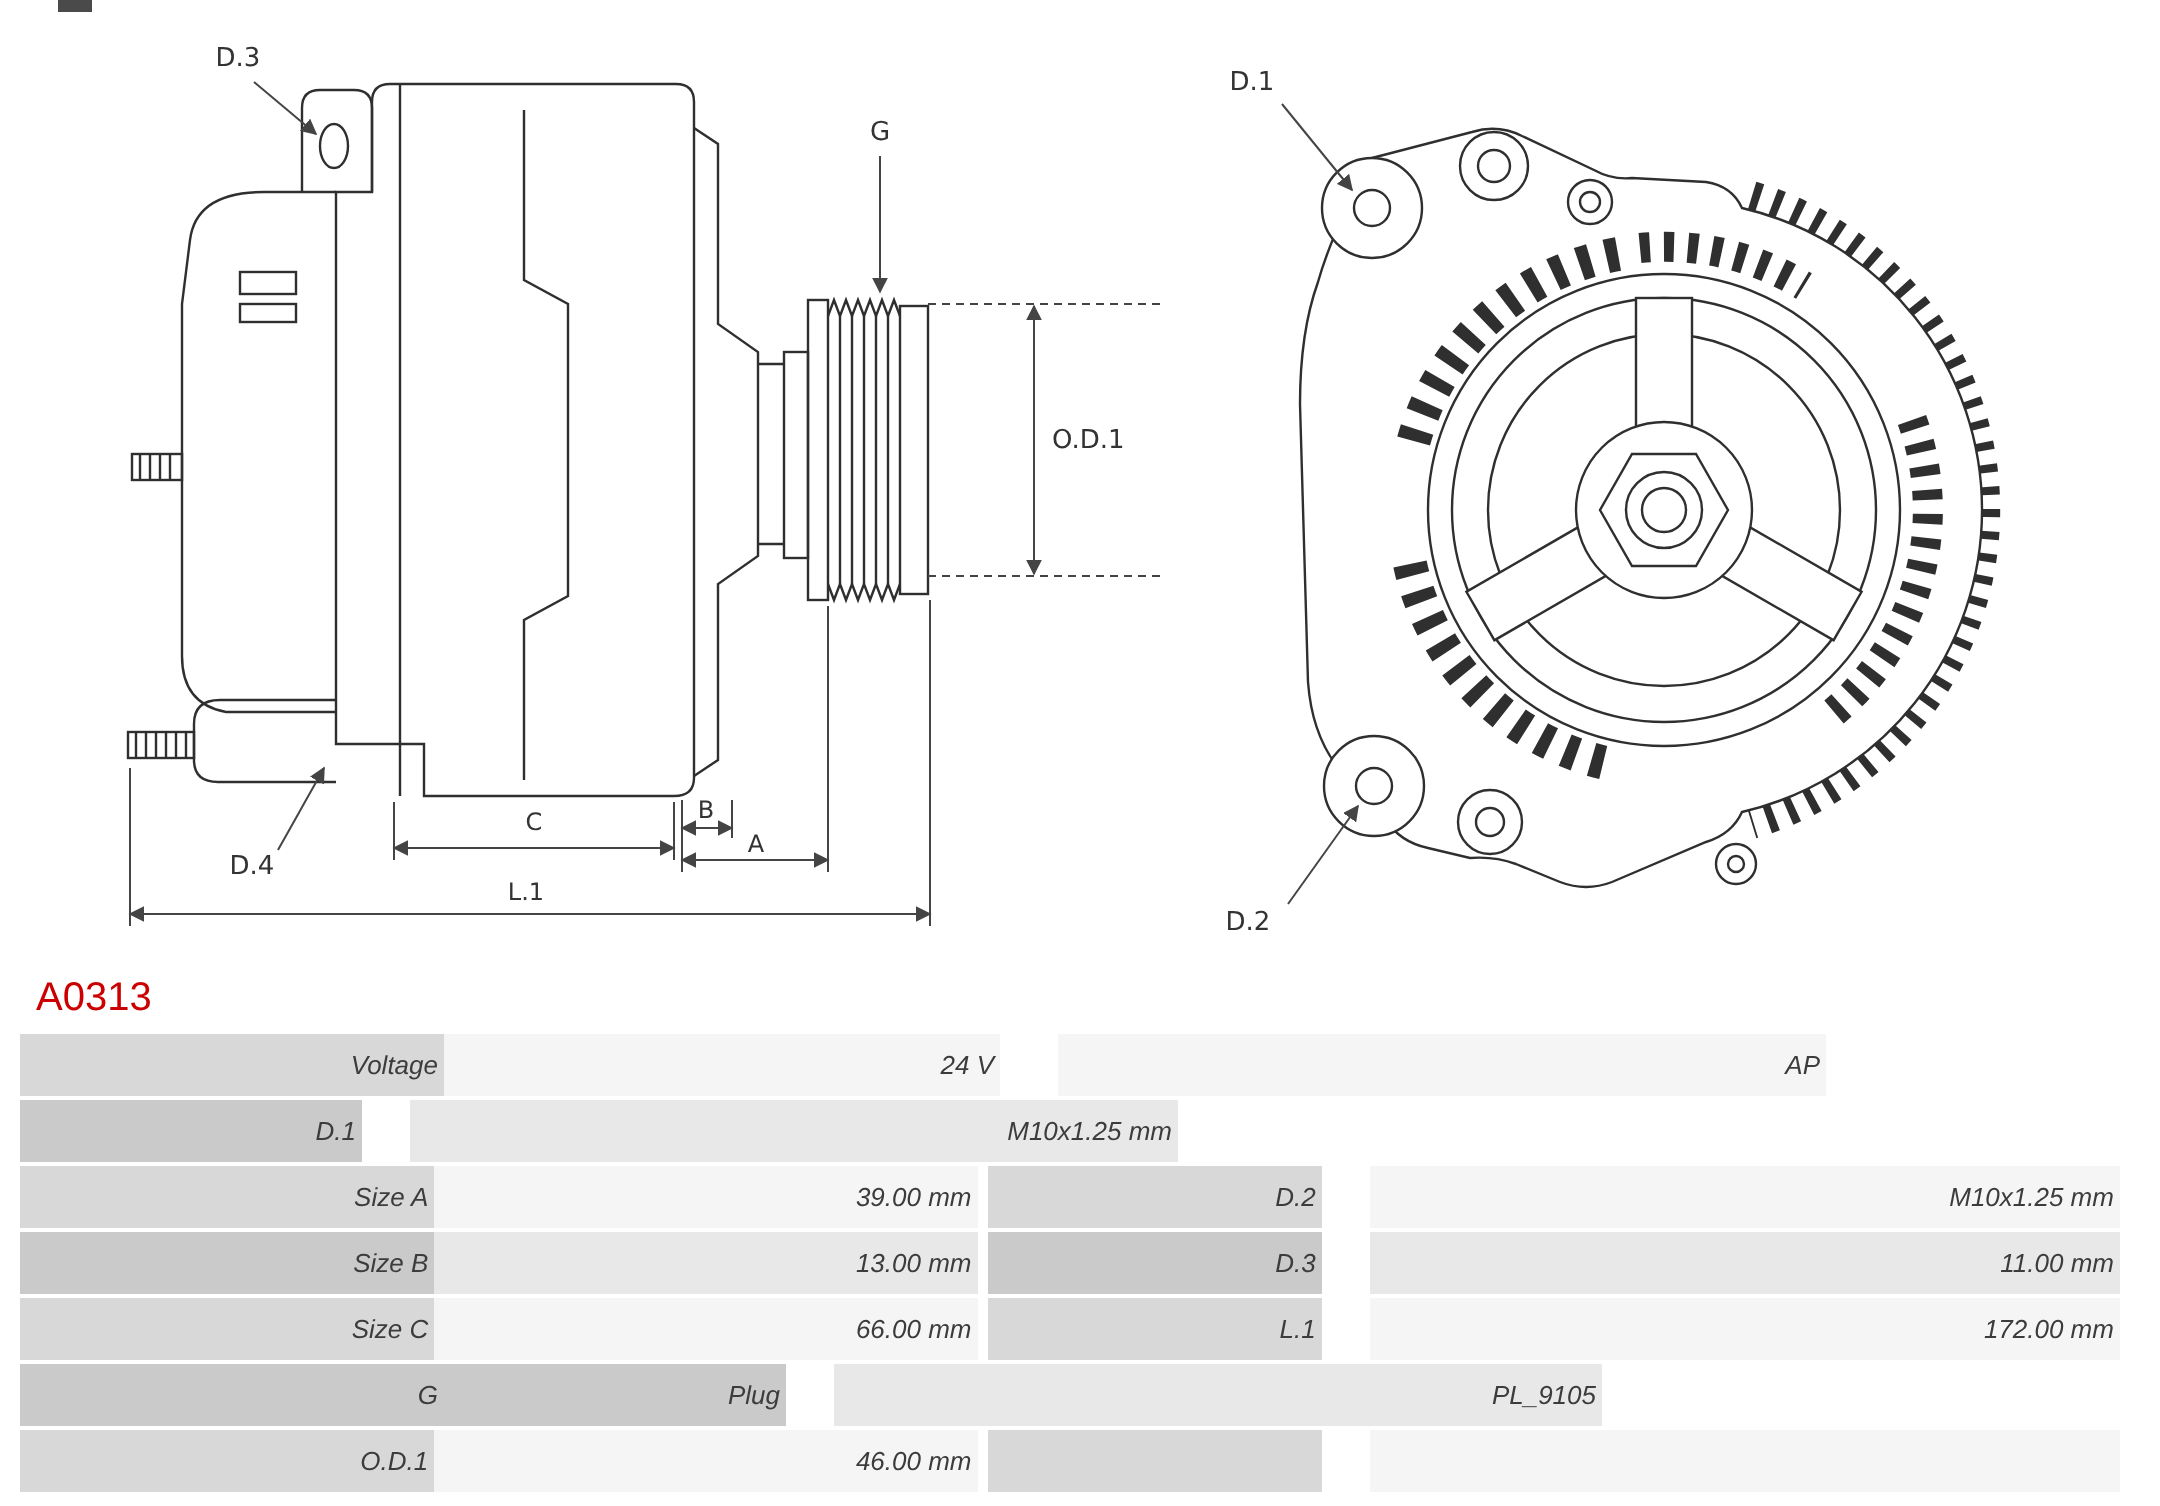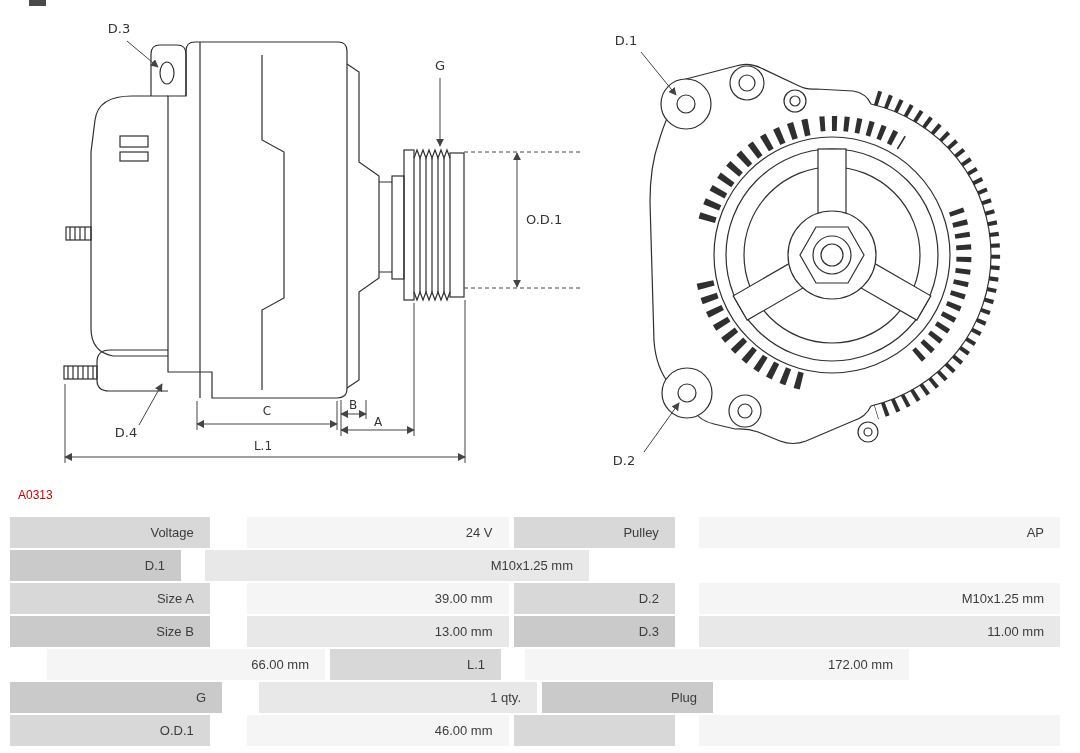--- a/index.html
+++ b/index.html
@@ -4,29 +4,30 @@
 <style>
   html,body{margin:0;padding:0;}
   body{
     width:1080px;height:753px;position:relative;background:#fff;
     font-family:"Liberation Sans",sans-serif;overflow:hidden;
   }
   .logo-frag{position:absolute;left:29px;top:0;width:17px;height:6px;background:#4a4a4a;}
   .diagram-svg{position:absolute;left:0;top:0;}
   .diagram-svg text{font-family:"DejaVu Sans",sans-serif;font-size:13px;fill:#333;}
   .diagram-svg text.dimletter{font-size:12px;}
-  .part-number{position:absolute;left:18px;top:488px;color:#cc0000;font-size:12px;}
+  .part-number{position:absolute;left:18px;top:488px;color:#cc0000;font-size:20px;}
   .spec-table{position:absolute;left:10px;top:517px;width:1050px;}
   .spec-row{display:flex;margin-bottom:2px;}
   .cell{
     height:31px;box-sizing:border-box;display:flex;align-items:center;
-    justify-content:flex-end;padding-right:16px;font-size:13px;color:#3c3c3c;
+    justify-content:flex-end;padding-right:3px;font-size:13px;color:#3c3c3c;
     white-space:nowrap;
+    font-style:italic;
   }
-  .c1{width:212px;} .c2{width:278px;margin-right:5px;margin-left:37px;} .c3{width:171px;} .c4{width:384px;margin-left:24px;}
+  .c1{width:212px;} .c2{width:278px;margin-right:5px;} .c3{width:171px;} .c4{width:384px;margin-left:24px;}
   .spec-row:nth-child(odd) .lab{background:#d8d8d8;}
   .spec-row:nth-child(odd) .val{background:#f5f5f5;}
   .spec-row:nth-child(even) .lab{background:#cacaca;}
   .spec-row:nth-child(even) .val{background:#e8e8e8;}
 </style>
 </head>
 <body>
 
 <div class="logo-frag"></div>
 
@@ -142,48 +143,48 @@
   <text x="626" y="45" text-anchor="middle">D.1</text>
   <text x="624" y="465" text-anchor="middle">D.2</text>
 </svg>
 
 <div class="part-number">A0313</div>
 
 <div class="spec-table">
   <div class="spec-row">
     <div class="cell lab c1">Voltage</div>
     <div class="cell val c2">24 V</div>
-    <div class="cell lab c3">Pulley</div>
     <div class="cell val c4">AP</div>
   </div>
   <div class="spec-row">
     <div class="cell lab c3">D.1</div>
     <div class="cell val c4">M10x1.25 mm</div>
   </div>
   <div class="spec-row">
     <div class="cell lab c1">Size A</div>
     <div class="cell val c2">39.00 mm</div>
     <div class="cell lab c3">D.2</div>
     <div class="cell val c4">M10x1.25 mm</div>
   </div>
   <div class="spec-row">
     <div class="cell lab c1">Size B</div>
     <div class="cell val c2">13.00 mm</div>
     <div class="cell lab c3">D.3</div>
     <div class="cell val c4">11.00 mm</div>
   </div>
   <div class="spec-row">
+    <div class="cell lab c1">Size C</div>
     <div class="cell val c2">66.00 mm</div>
     <div class="cell lab c3">L.1</div>
     <div class="cell val c4">172.00 mm</div>
   </div>
   <div class="spec-row">
     <div class="cell lab c1">G</div>
-    <div class="cell val c2">1 qty.</div>
     <div class="cell lab c3">Plug</div>
+    <div class="cell val c4">PL_9105</div>
   </div>
   <div class="spec-row">
     <div class="cell lab c1">O.D.1</div>
     <div class="cell val c2">46.00 mm</div>
     <div class="cell lab c3"></div>
     <div class="cell val c4"></div>
   </div>
 </div>
 
 </body></html>

